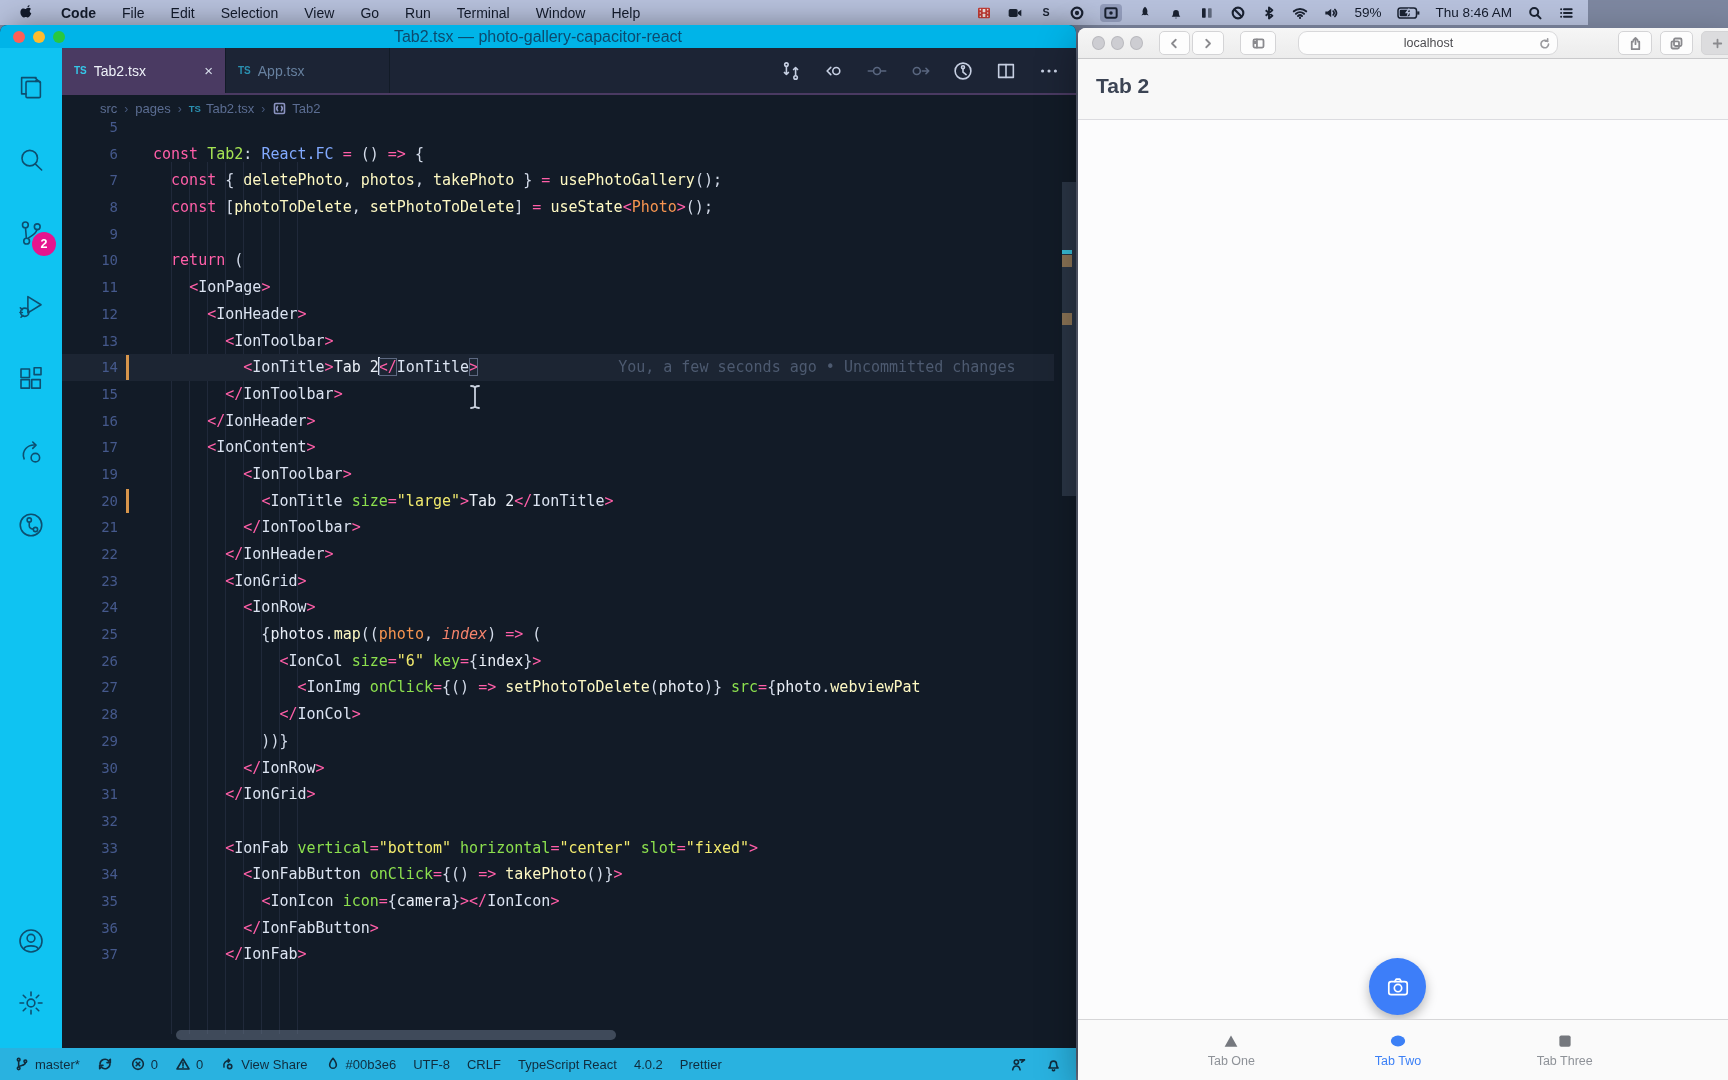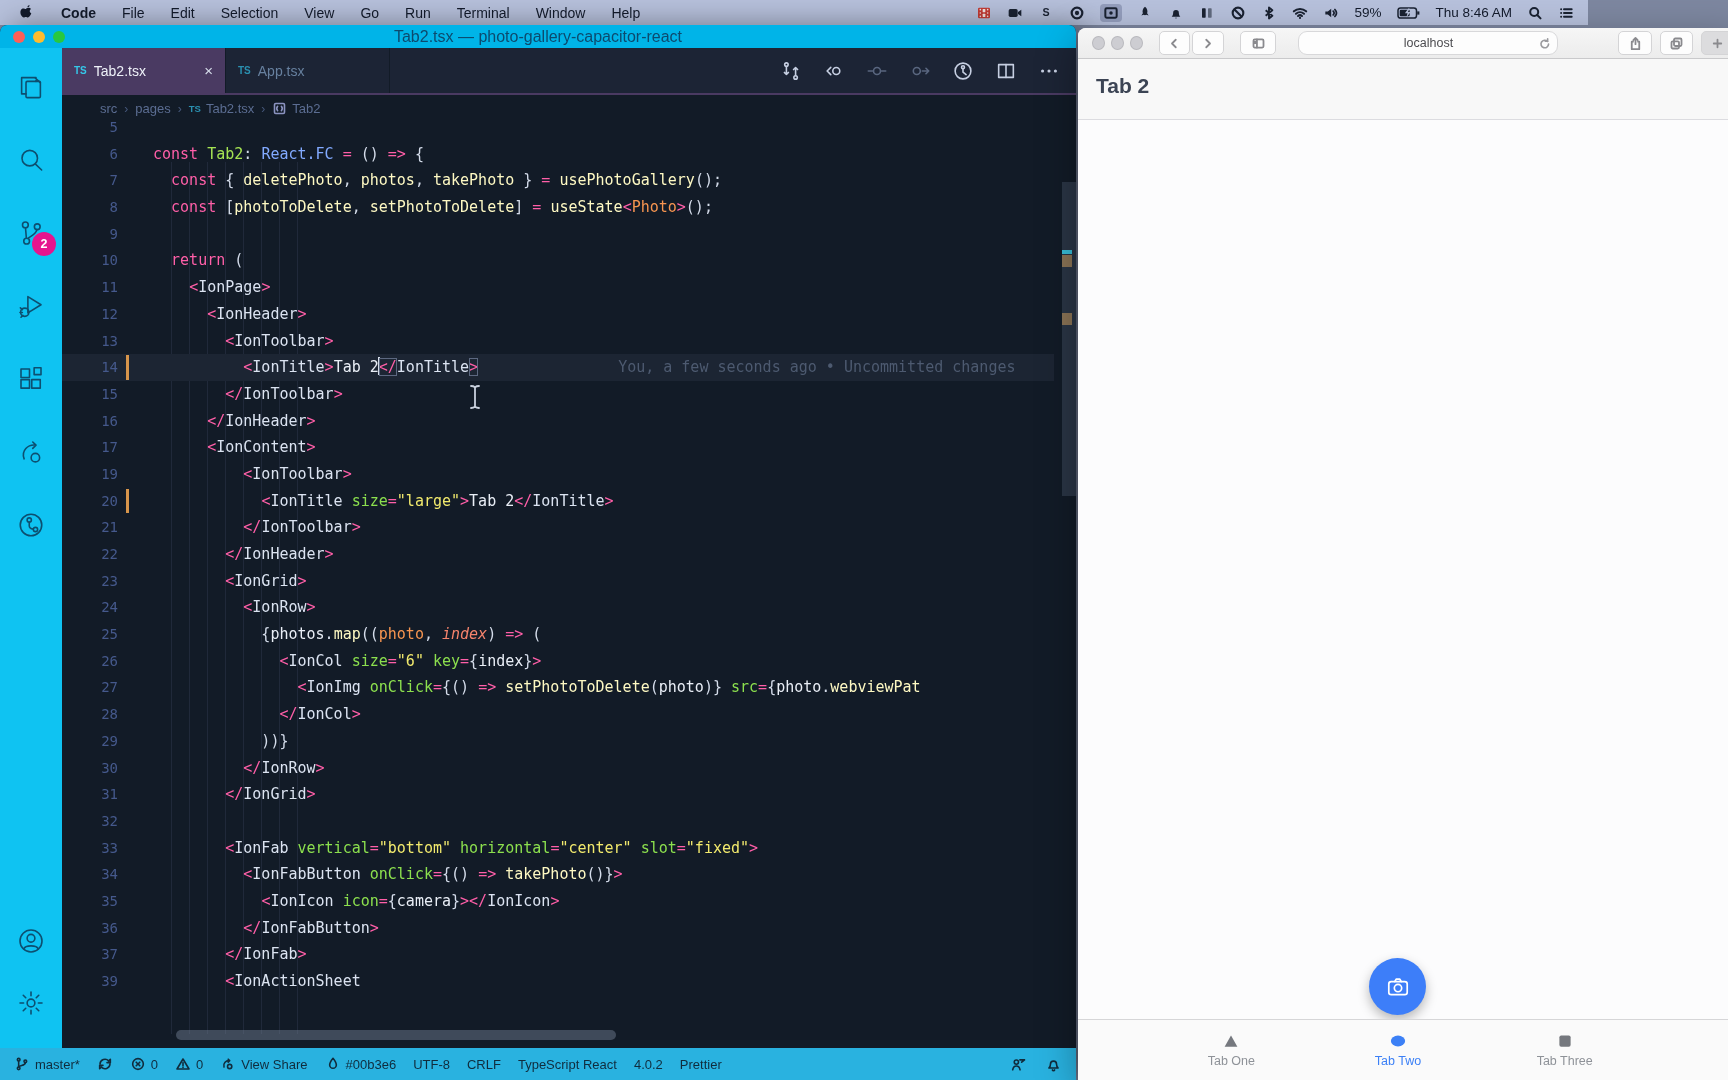--- a/index.html
+++ b/index.html
@@ -508,21 +508,20 @@
           <div class="line"><span class="num">28</span><span class="content"><span class="tk-p">              </span><span class="tk-b">&lt;/</span><span class="tk-g">IonCol</span><span class="tk-b">&gt;</span></span></div>
           <div class="line"><span class="num">29</span><span class="content"><span class="tk-p">            ))}</span></span></div>
           <div class="line"><span class="num">30</span><span class="content"><span class="tk-p">          </span><span class="tk-b">&lt;/</span><span class="tk-g">IonRow</span><span class="tk-b">&gt;</span></span></div>
           <div class="line"><span class="num">31</span><span class="content"><span class="tk-p">        </span><span class="tk-b">&lt;/</span><span class="tk-g">IonGrid</span><span class="tk-b">&gt;</span></span></div>
           <div class="line"><span class="num">32</span><span class="content"></span></div>
           <div class="line"><span class="num">33</span><span class="content"><span class="tk-p">        </span><span class="tk-b">&lt;</span><span class="tk-g">IonFab </span><span class="tk-a">vertical</span><span class="tk-k">=</span><span class="tk-s">"bottom"</span><span class="tk-a"> horizontal</span><span class="tk-k">=</span><span class="tk-s">"center"</span><span class="tk-a"> slot</span><span class="tk-k">=</span><span class="tk-s">"fixed"</span><span class="tk-b">&gt;</span></span></div>
           <div class="line"><span class="num">34</span><span class="content"><span class="tk-p">          </span><span class="tk-b">&lt;</span><span class="tk-g">IonFabButton </span><span class="tk-a">onClick</span><span class="tk-k">=</span><span class="tk-p">{() </span><span class="tk-k">=&gt; </span><span class="tk-v">takePhoto</span><span class="tk-p">()}</span><span class="tk-b">&gt;</span></span></div>
           <div class="line"><span class="num">35</span><span class="content"><span class="tk-p">            </span><span class="tk-b">&lt;</span><span class="tk-g">IonIcon </span><span class="tk-a">icon</span><span class="tk-k">=</span><span class="tk-p">{</span><span class="tk-w">camera</span><span class="tk-p">}</span><span class="tk-b">&gt;</span><span class="tk-b">&lt;/</span><span class="tk-g">IonIcon</span><span class="tk-b">&gt;</span></span></div>
           <div class="line"><span class="num">36</span><span class="content"><span class="tk-p">          </span><span class="tk-b">&lt;/</span><span class="tk-g">IonFabButton</span><span class="tk-b">&gt;</span></span></div>
           <div class="line"><span class="num">37</span><span class="content"><span class="tk-p">        </span><span class="tk-b">&lt;/</span><span class="tk-g">IonFab</span><span class="tk-b">&gt;</span></span></div>
-          <div class="line"><span class="num">39</span><span class="content"><span class="tk-p">        </span><span class="tk-b">&lt;</span><span class="tk-g">IonActionSheet</span></span></div>
         </div>
       <div id="vscroll"></div>
       <div class="rmark" style="top:128px;height:4px;background:#38bcd6;"></div>
       <div class="rmark" style="top:133px;height:12px;background:#8a7355;"></div>
       <div class="rmark" style="top:191px;height:12px;background:#8a7355;"></div>
       <div id="hscroll"></div>
       <div id="ibeam">
         <svg width="16" height="26" viewBox="0 0 16 26">
           <g fill="none" stroke="#c9d1de" stroke-width="1.8" stroke-linecap="round">
             <path d="M4 2c2.5 0 4 1.2 4 1.2S9.5 2 12 2"></path>

